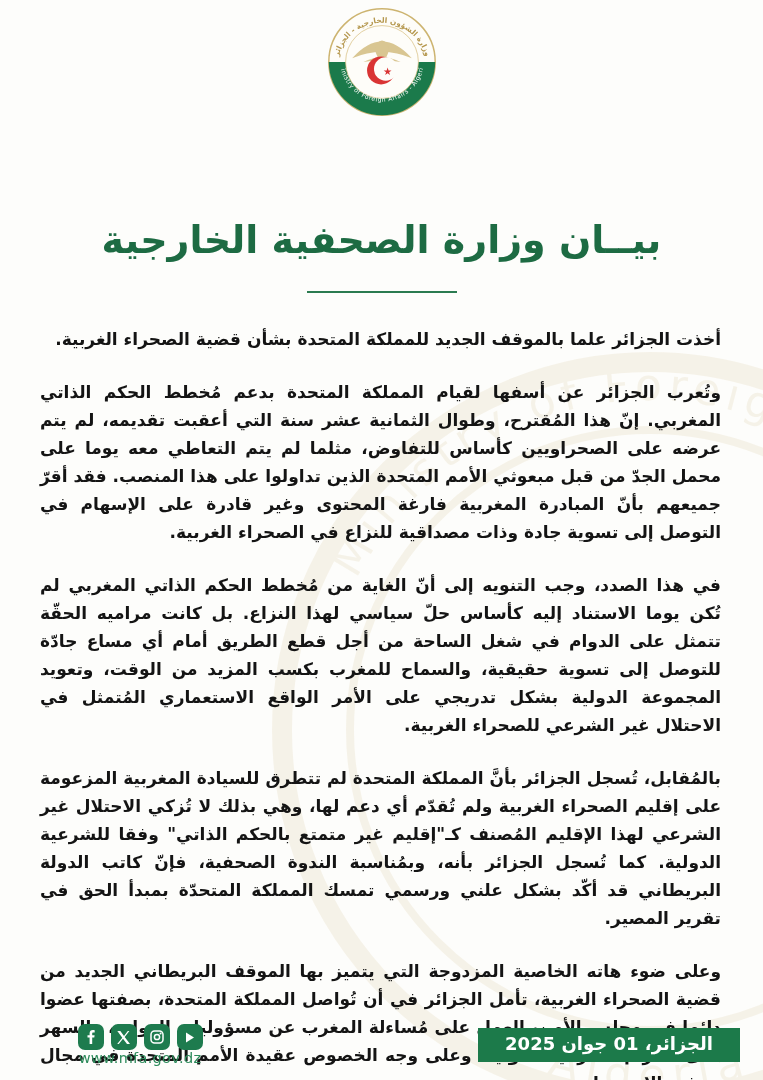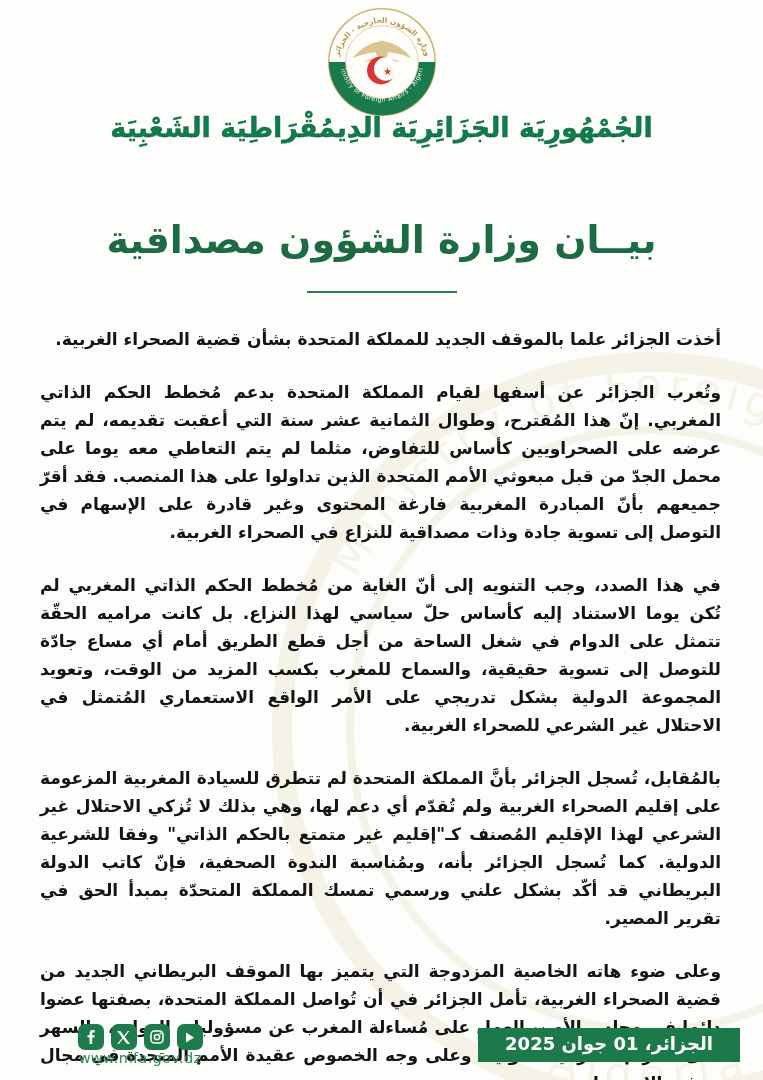--- a/index.html
+++ b/index.html
@@ -93,23 +93,22 @@
       </defs>
       <text font-size="8" fill="#b5974d" font-weight="bold">
         <textPath href="#topArc" startOffset="50%" text-anchor="middle">وزارة الشؤون الخارجية - الجزائر</textPath>
       </text>
       <text font-size="6.6" fill="#ffffff" letter-spacing=".5">
         <textPath href="#botArc" startOffset="50%" text-anchor="middle">Ministry of Foreign Affairs - Algeria</textPath>
       </text>
     </svg>
   </div>
 
-  <h1 class="republic" dir="rtl">الجُمْهُورِيَة الجَزَائِرِيَة الدِيمُقْرَاطِيَة الشَعْبِيَة</h1>
 
-  <h2 class="statement" dir="rtl">بيــان وزارة الشؤون مصداقية</h2>
+  <h2 class="statement" dir="rtl">بيــان وزارة الصحفية الخارجية</h2>
 
   <div class="rule"></div>
 
   <main class="bodytext">
     <p>أخذت الجزائر علما بالموقف الجديد للمملكة المتحدة بشأن قضية الصحراء الغربية.</p>
     <p>وتُعرب الجزائر عن أسفها لقيام المملكة المتحدة بدعم مُخطط الحكم الذاتي المغربي. إنّ هذا المُقترح، وطوال الثمانية عشر سنة التي أعقبت تقديمه، لم يتم عرضه على الصحراويين كأساس للتفاوض، مثلما لم يتم التعاطي معه يوما على محمل الجدّ من قبل مبعوثي الأمم المتحدة الذين تداولوا على هذا المنصب. فقد أقرّ جميعهم بأنّ المبادرة المغربية فارغة المحتوى وغير قادرة على الإسهام في التوصل إلى تسوية جادة وذات مصداقية للنزاع في الصحراء الغربية.</p>
     <p>في هذا الصدد، وجب التنويه إلى أنّ الغاية من مُخطط الحكم الذاتي المغربي لم تُكن يوما الاستناد إليه كأساس حلّ سياسي لهذا النزاع. بل كانت مراميه الحقّة تتمثل على الدوام في شغل الساحة من أجل قطع الطريق أمام أي مساع جادّة للتوصل إلى تسوية حقيقية، والسماح للمغرب بكسب المزيد من الوقت، وتعويد المجموعة الدولية بشكل تدريجي على الأمر الواقع الاستعماري المُتمثل في الاحتلال غير الشرعي للصحراء الغربية.</p>
     <p>بالمُقابل، تُسجل الجزائر بأنَّ المملكة المتحدة لم تتطرق للسيادة المغربية المزعومة على إقليم الصحراء الغربية ولم تُقدّم أي دعم لها، وهي بذلك لا تُزكي الاحتلال غير الشرعي لهذا الإقليم المُصنف كـ"إقليم غير متمتع بالحكم الذاتي" وفقا للشرعية الدولية. كما تُسجل الجزائر بأنه، وبمُناسبة الندوة الصحفية، فإنّ كاتب الدولة البريطاني قد أكّد بشكل علني ورسمي تمسك المملكة المتحدّة بمبدأ الحق في تقرير المصير.</p>
     <p>وعلى ضوء هاته الخاصية المزدوجة التي يتميز بها الموقف البريطاني الجديد من قضية الصحراء الغربية، تأمل الجزائر في أن تُواصل المملكة المتحدة، بصفتها عضوا دائما في مجلس الأمن، العمل على مُساءلة المغرب عن مسؤولياته الدولية، والسهر على احترام الشرعية الدولية، وعلى وجه الخصوص عقيدة الأمم المتحدة في مجال تصفية الاستعمار.</p>
   </main>

